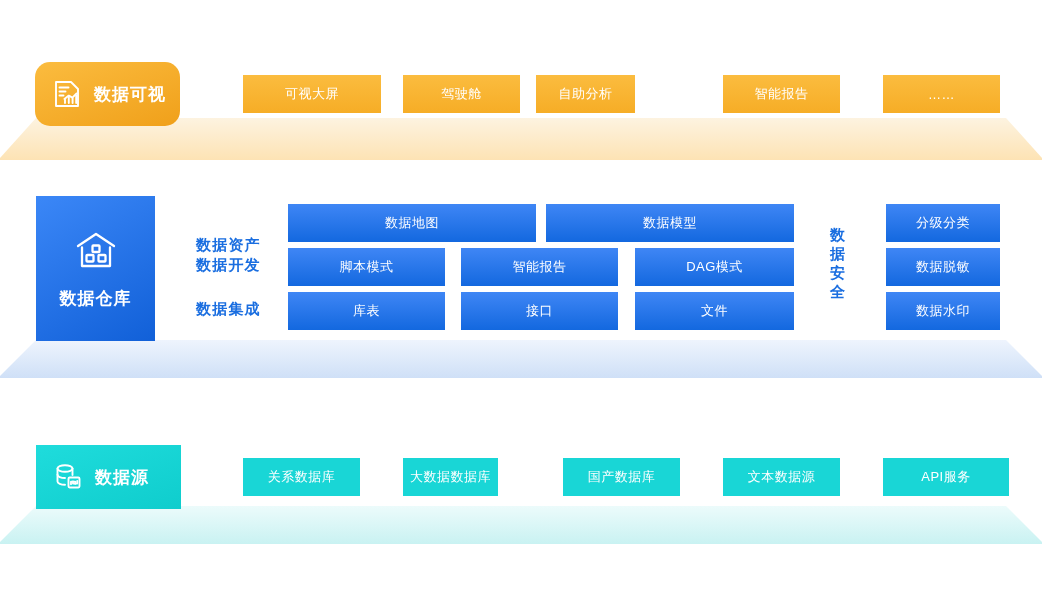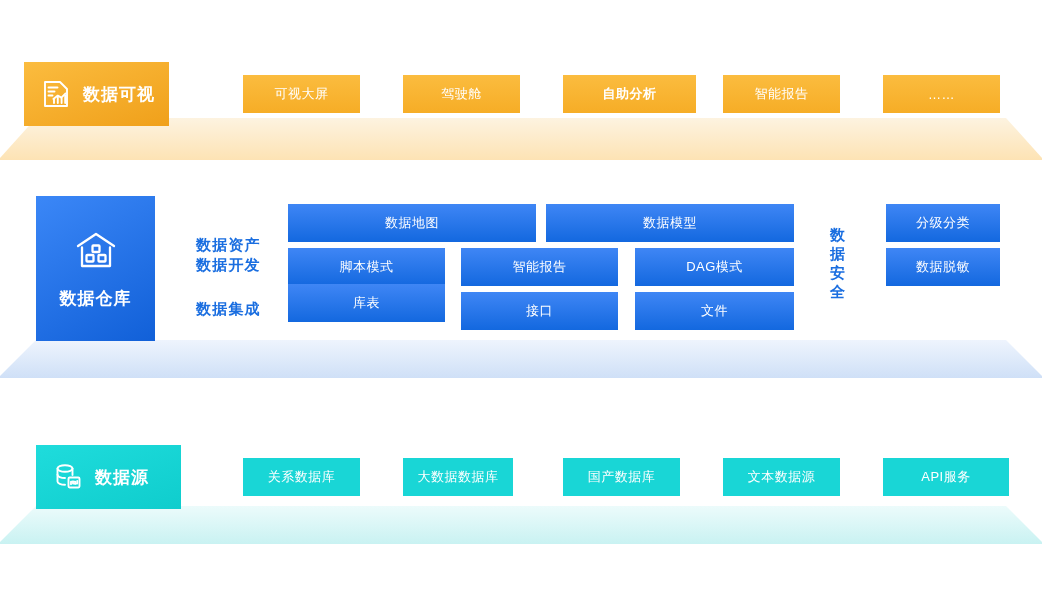--- a/index.html
+++ b/index.html
@@ -107,44 +107,44 @@
     <defs>
       <linearGradient id="gOrangeSlab" x1="0" y1="0" x2="0" y2="1">
         <stop offset="0%" stop-color="#fdf3e0"></stop>
         <stop offset="100%" stop-color="#fde3b4"></stop>
       </linearGradient>
     </defs>
     <polygon points="36,0 1006,0 1042,40 1042,42 0,42 0,40" fill="url(#gOrangeSlab)"></polygon>
   </svg>
 
   <div class="row" style="top:62px;">
-    <div class="card" style="left:24px;top:0;background:linear-gradient(160deg,#fbbc3f 0%,#f0a01a 100%);">
+    <div class="card" style="left:35px;top:0;background:linear-gradient(160deg,#fbbc3f 0%,#f0a01a 100%);border-radius:15px;">
       <span class="card-icon">
         <svg viewBox="0 0 32 32" fill="none" stroke="#ffffff" stroke-width="1.9" stroke-linecap="round" stroke-linejoin="round">
           <path d="M5 4 h15 l7 7 v17 h-22 z"></path>
           <path d="M8.5 9.5 h9"></path>
           <path d="M8.5 13.5 h6"></path>
           <path d="M8.5 17.5 h4"></path>
           <path d="M14 25 v-3.5"></path>
           <path d="M17.8 25 v-6"></path>
           <path d="M21.6 25 v-4.5"></path>
           <path d="M25.2 25 v-7.5"></path>
           <path d="M13.4 21 l4.4 -3.4 l3.6 2 l4.2 -4.2"></path>
         </svg>
       </span>
       <span class="card-title">数据可视</span>
     </div>
 
-    <div class="pill pill-orange" style="left:243px;top:13px;width:117px;">
+    <div class="pill pill-orange" style="left:243px;top:13px;width:138px;">
       <span>可视大屏</span>
     </div>
     <div class="pill pill-orange" style="left:403px;top:13px;width:117px;">
       <span>驾驶舱</span>
     </div>
-    <div class="pill pill-orange" style="left:563px;top:13px;width:133px;font-weight:bold;">
+    <div class="pill pill-orange" style="left:536px;top:13px;width:99px;">
       <span>自助分析</span>
     </div>
     <div class="pill pill-orange" style="left:723px;top:13px;width:117px;">
       <span>智能报告</span>
     </div>
     <div class="pill pill-orange" style="left:883px;top:13px;width:117px;">
       <span>……</span>
     </div>
   </div>
 
@@ -187,37 +187,40 @@
     <div class="pill pill-blue" style="left:288px;top:52px;width:157px;">
       <span>脚本模式</span>
     </div>
     <div class="pill pill-blue" style="left:461px;top:52px;width:157px;">
       <span>智能报告</span>
     </div>
     <div class="pill pill-blue" style="left:635px;top:52px;width:159px;">
       <span>DAG模式</span>
     </div>
 
-    <div class="pill pill-blue" style="left:288px;top:88px;width:157px;">
+    <div class="pill pill-blue" style="left:288px;top:96px;width:157px;">
       <span>库表</span>
     </div>
     <div class="pill pill-blue" style="left:461px;top:96px;width:157px;">
       <span>接口</span>
     </div>
     <div class="pill pill-blue" style="left:635px;top:96px;width:159px;">
       <span>文件</span>
     </div>
 
     <div class="vert-label" style="left:827px;top:29px;">数据安全</div>
 
     <div class="pill pill-blue" style="left:886px;top:8px;width:114px;">
       <span>分级分类</span>
     </div>
     <div class="pill pill-blue" style="left:886px;top:52px;width:114px;">
       <span>数据脱敏</span>
+    </div>
+    <div class="pill pill-blue" style="left:886px;top:96px;width:114px;">
+      <span>数据水印</span>
     </div>
   </div>
 
   <svg class="slab" style="top:506px;height:50px;" viewBox="0 0 1042 50" preserveAspectRatio="none">
     <defs>
       <linearGradient id="gTealSlab" x1="0" y1="0" x2="0" y2="1">
         <stop offset="0%" stop-color="#ecfbfb"></stop>
         <stop offset="100%" stop-color="#c9f2f2"></stop>
       </linearGradient>
     </defs>
@@ -236,21 +239,21 @@
           <path d="M19 23.2 v-2.6 h4.2 v2.2"></path>
           <path d="M25.2 20 v2.6 h-4.2 v-2.2"></path>
         </svg>
       </span>
       <span class="card-title">数据源</span>
     </div>
 
     <div class="pill pill-teal" style="left:243px;top:13px;width:117px;">
       <span>关系数据库</span>
     </div>
-    <div class="pill pill-teal" style="left:403px;top:13px;width:110px;">
+    <div class="pill pill-teal" style="left:403px;top:13px;width:95px;">
       <span>大数据数据库</span>
     </div>
     <div class="pill pill-teal" style="left:563px;top:13px;width:117px;">
       <span>国产数据库</span>
     </div>
     <div class="pill pill-teal" style="left:723px;top:13px;width:117px;">
       <span>文本数据源</span>
     </div>
     <div class="pill pill-teal" style="left:883px;top:13px;width:126px;">
       <span>API服务</span>

